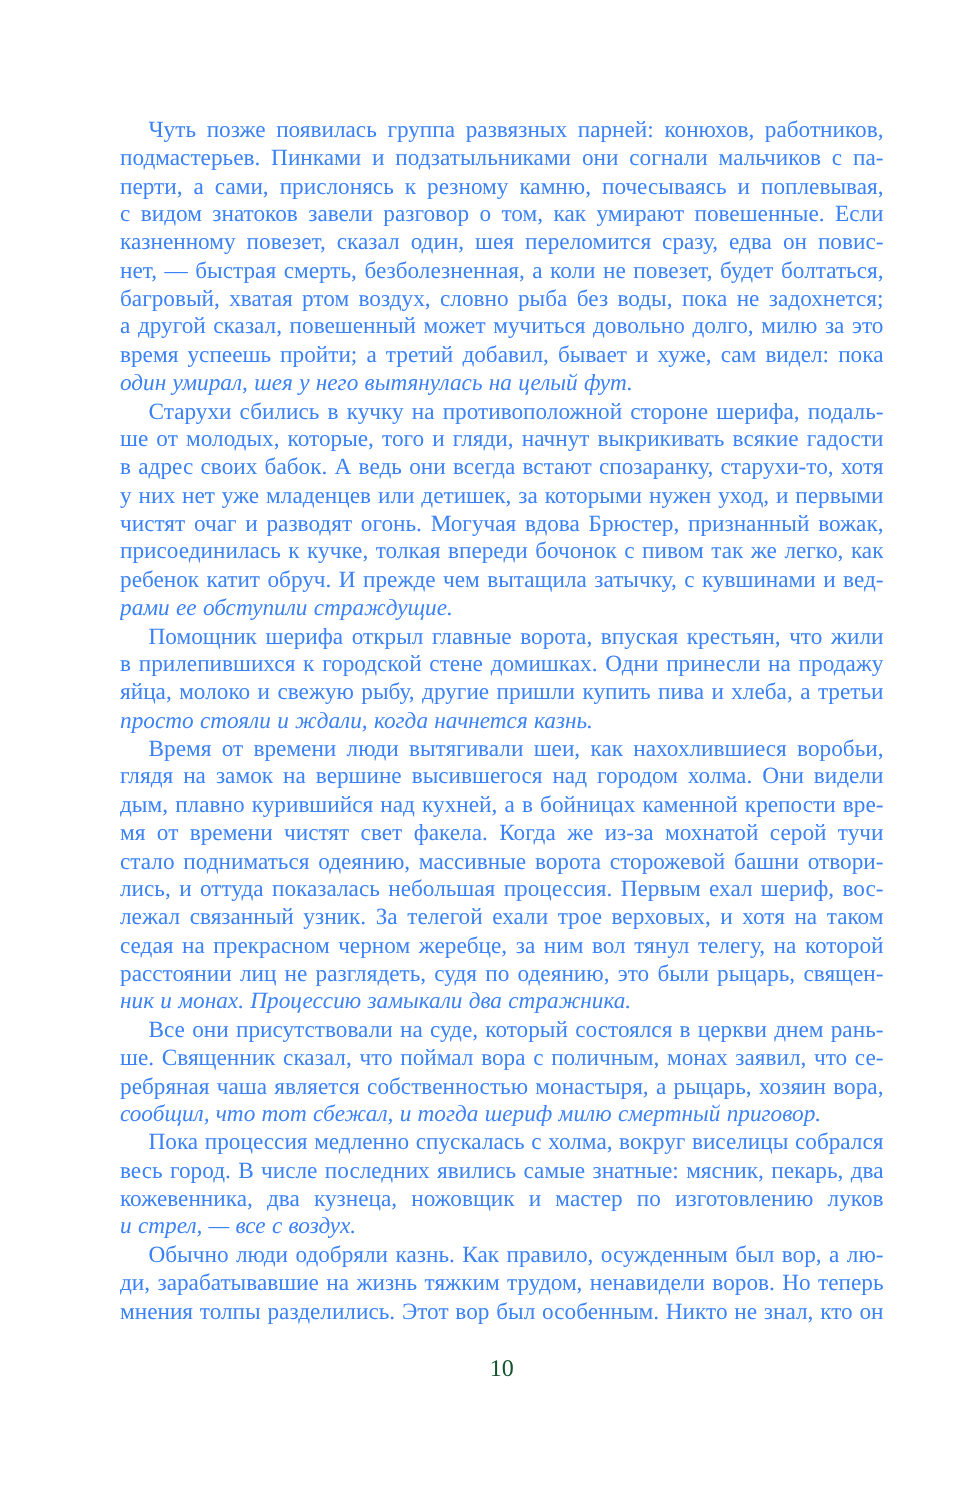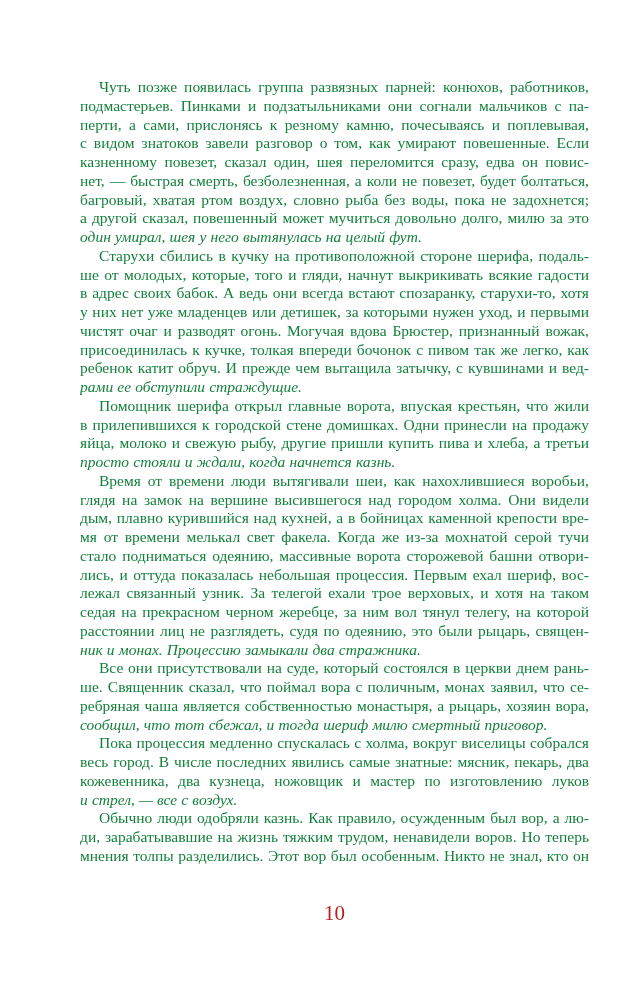--- a/index.html
+++ b/index.html
@@ -16,59 +16,60 @@
     background: #ffffff;
     overflow: hidden;
   }
   .text-block {
     position: absolute;
     left: 80px;
     top: 78px;
     width: 509px;
     font-size: 15.5px;
     line-height: 18.75px;
-    color: #15803d;
+    color: #3b82f6;
   }
   .paragraph {  }
   .line {
     height: 18.75px;
     overflow: hidden;
     text-align: justify;
     text-align-last: justify;
     word-spacing: 0.02em;
   }
   .line.indent { text-indent: 19px; }
   .line.end { text-align-last: left; font-style: italic; }
   .page-number {
     position: absolute;
     left: 80px;
     top: 903px;
     width: 509px;
     text-align: center;
-    font-size: 21px;
+    font-size: 16px;
     line-height: 20px;
-    color: #b91c1c;
+    color: #14532d;
   }
 </style>
 </head>
 <body>
 
 <div class="page">
 
   <div class="text-block">
 
     <div class="paragraph">
       <div class="line indent">Чуть позже появилась группа развязных парней: конюхов, работников,</div>
       <div class="line">подмастерьев. Пинками и подзатыльниками они согнали мальчиков с па-</div>
       <div class="line">перти, а сами, прислонясь к резному камню, почесываясь и поплевывая,</div>
       <div class="line">с видом знатоков завели разговор о том, как умирают повешенные. Если</div>
       <div class="line">казненному повезет, сказал один, шея переломится сразу, едва он повис-</div>
       <div class="line">нет, — быстрая смерть, безболезненная, а коли не повезет, будет болтаться,</div>
       <div class="line">багровый, хватая ртом воздух, словно рыба без воды, пока не задохнется;</div>
       <div class="line">а другой сказал, повешенный может мучиться довольно долго, милю за это</div>
+      <div class="line">время успеешь пройти; а третий добавил, бывает и хуже, сам видел: пока</div>
       <div class="line end">один умирал, шея у него вытянулась на целый фут.</div>
     </div>
 
     <div class="paragraph">
       <div class="line indent">Старухи сбились в кучку на противоположной стороне шерифа, подаль-</div>
       <div class="line">ше от молодых, которые, того и гляди, начнут выкрикивать всякие гадости</div>
       <div class="line">в адрес своих бабок. А ведь они всегда встают спозаранку, старухи-то, хотя</div>
       <div class="line">у них нет уже младенцев или детишек, за которыми нужен уход, и первыми</div>
       <div class="line">чистят очаг и разводят огонь. Могучая вдова Брюстер, признанный вожак,</div>
       <div class="line">присоединилась к кучке, толкая впереди бочонок с пивом так же легко, как</div>
@@ -80,21 +81,21 @@
       <div class="line indent">Помощник шерифа открыл главные ворота, впуская крестьян, что жили</div>
       <div class="line">в прилепившихся к городской стене домишках. Одни принесли на продажу</div>
       <div class="line">яйца, молоко и свежую рыбу, другие пришли купить пива и хлеба, а третьи</div>
       <div class="line end">просто стояли и ждали, когда начнется казнь.</div>
     </div>
 
     <div class="paragraph">
       <div class="line indent">Время от времени люди вытягивали шеи, как нахохлившиеся воробьи,</div>
       <div class="line">глядя на замок на вершине высившегося над городом холма. Они видели</div>
       <div class="line">дым, плавно курившийся над кухней, а в бойницах каменной крепости вре-</div>
-      <div class="line">мя от времени мелькал свет факела. Когда же из-за мохнатой серой тучи</div>
+      <div class="line">мя от времени чистят свет факела. Когда же из-за мохнатой серой тучи</div>
       <div class="line">стало подниматься одеянию, массивные ворота сторожевой башни отвори-</div>
       <div class="line">лись, и оттуда показалась небольшая процессия. Первым ехал шериф, вос-</div>
       <div class="line">лежал связанный узник. За телегой ехали трое верховых, и хотя на таком</div>
       <div class="line">седая на прекрасном черном жеребце, за ним вол тянул телегу, на которой</div>
       <div class="line">расстоянии лиц не разглядеть, судя по одеянию, это были рыцарь, священ-</div>
       <div class="line end">ник и монах. Процессию замыкали два стражника.</div>
     </div>
 
     <div class="paragraph">
       <div class="line indent">Все они присутствовали на суде, который состоялся в церкви днем рань-</div>

